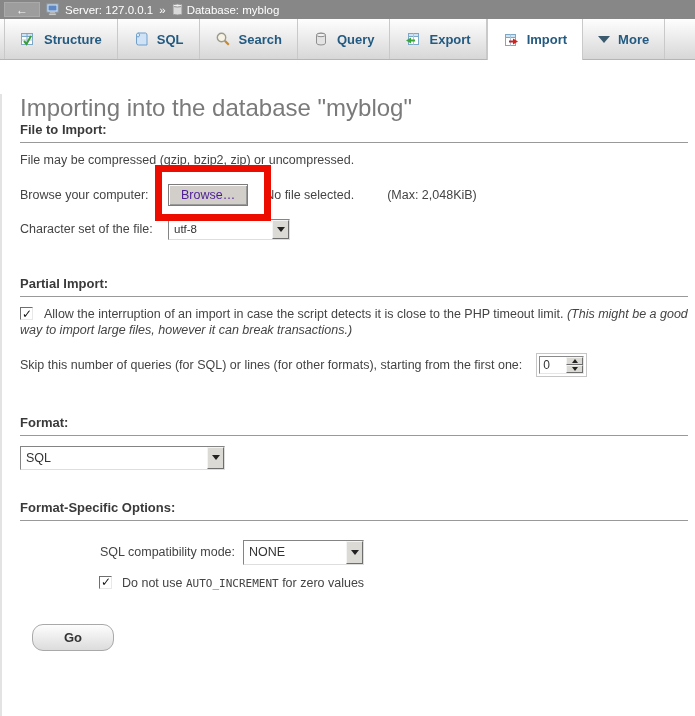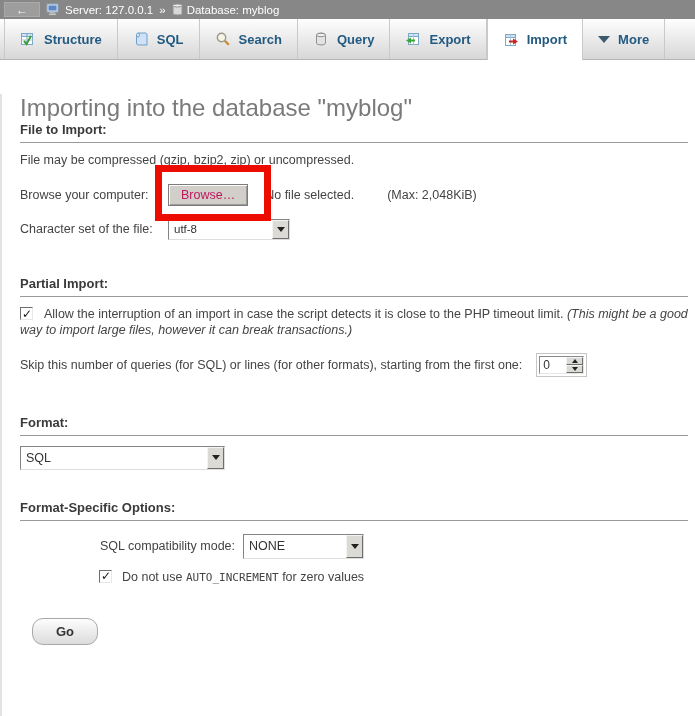--- a/index.html
+++ b/index.html
@@ -53,21 +53,21 @@
   .mt-fmt   { margin-top:38px; }
   .mt-fso   { margin-top:30px; }
   .para { margin-top:10px; line-height:15.5px; }
   .b { font-weight:bold; }
   .row { display:flex; align-items:center; }
   .browse-row { margin-top:15px; height:23px; }
   .flabel { display:inline-block; width:148px; }
   .charset-row { margin-top:12px; height:21px; }
   
   .win-btn {
-    font-family:"Liberation Sans","DejaVu Sans",sans-serif; font-size:12.5px; color:#be185d;
+    font-family:"Liberation Sans","DejaVu Sans",sans-serif; font-size:12.5px; color:#4c1d95;
     background:#d2cfca; border:1px solid #7c7c7c;
     box-shadow:inset 1px 1px 0 #fdfdfd, inset -1px -1px 0 #9a9a9a;
     padding:3px 12px; cursor:pointer;
   }
   .win-select {
     display:inline-flex; align-items:center; background:#fff;
     border:1px solid; border-color:#848484 #dedede #dedede #848484; cursor:pointer;justify-content:flex-end;
   }
   .win-select .val { flex:1; padding:2px 5px; font-size:11.5px; color:#333; white-space:nowrap; overflow:hidden; }
   .win-select .arrow-btn {
@@ -103,26 +103,26 @@
     border:1px solid; border-color:#f4f4f4 #6e6e6e #6e6e6e #f4f4f4;
     display:flex; align-items:center; justify-content:center; cursor:pointer;
   }
   .sb i.up { width:0;height:0;border-left:3px solid transparent;border-right:3px solid transparent;border-bottom:4px solid #222; }
   .sb i.dn { width:0;height:0;border-left:3px solid transparent;border-right:3px solid transparent;border-top:4px solid #222; }
   .allow-para { margin-top:9px; line-height:16.5px; width:668px; }
   .allow-para .win-check { vertical-align:-2px; margin-right:11px; }
   .note { font-style:italic; }
   .skip-row { margin-top:14px; }
   .fmt-select { margin-top:10px; width:205px; height:24px; }
-  .compat-row { margin-top:13px; margin-left:80px; height:25px; }
+  .compat-row { margin-top:19px; margin-left:80px; height:25px; }
   .compat-select { width:121px; height:25px; margin-left:8px; }
   .ai-row { margin-top:11px; margin-left:79px; display:flex; align-items:center; gap:10px; }
   .mono { font-family:"DejaVu Sans Mono","Liberation Mono",monospace; font-size:11px; }
   .go-btn {
-    margin:34px 0 0 12px; padding:5px 23px; font-size:13px; font-weight:bold; color:#333;
+    margin:34px 0 0 12px; padding:5px 31px; font-size:13px; font-weight:bold; color:#333;
     background:linear-gradient(#fdfdfd,#dcdcdc); border:1px solid #a9a9a9; border-radius:11px; cursor:pointer;
     font-family:"Liberation Sans","DejaVu Sans",sans-serif;
   }
   
   .btn-wrap { position:relative; display:inline-block; }
   .hl-box {
     position:absolute; left:-13px; top:-19px; width:116px; height:56px;
     border:7px solid #ec0c00; z-index:5; pointer-events:none;
   }
   .nofile { margin-left:17px; }

